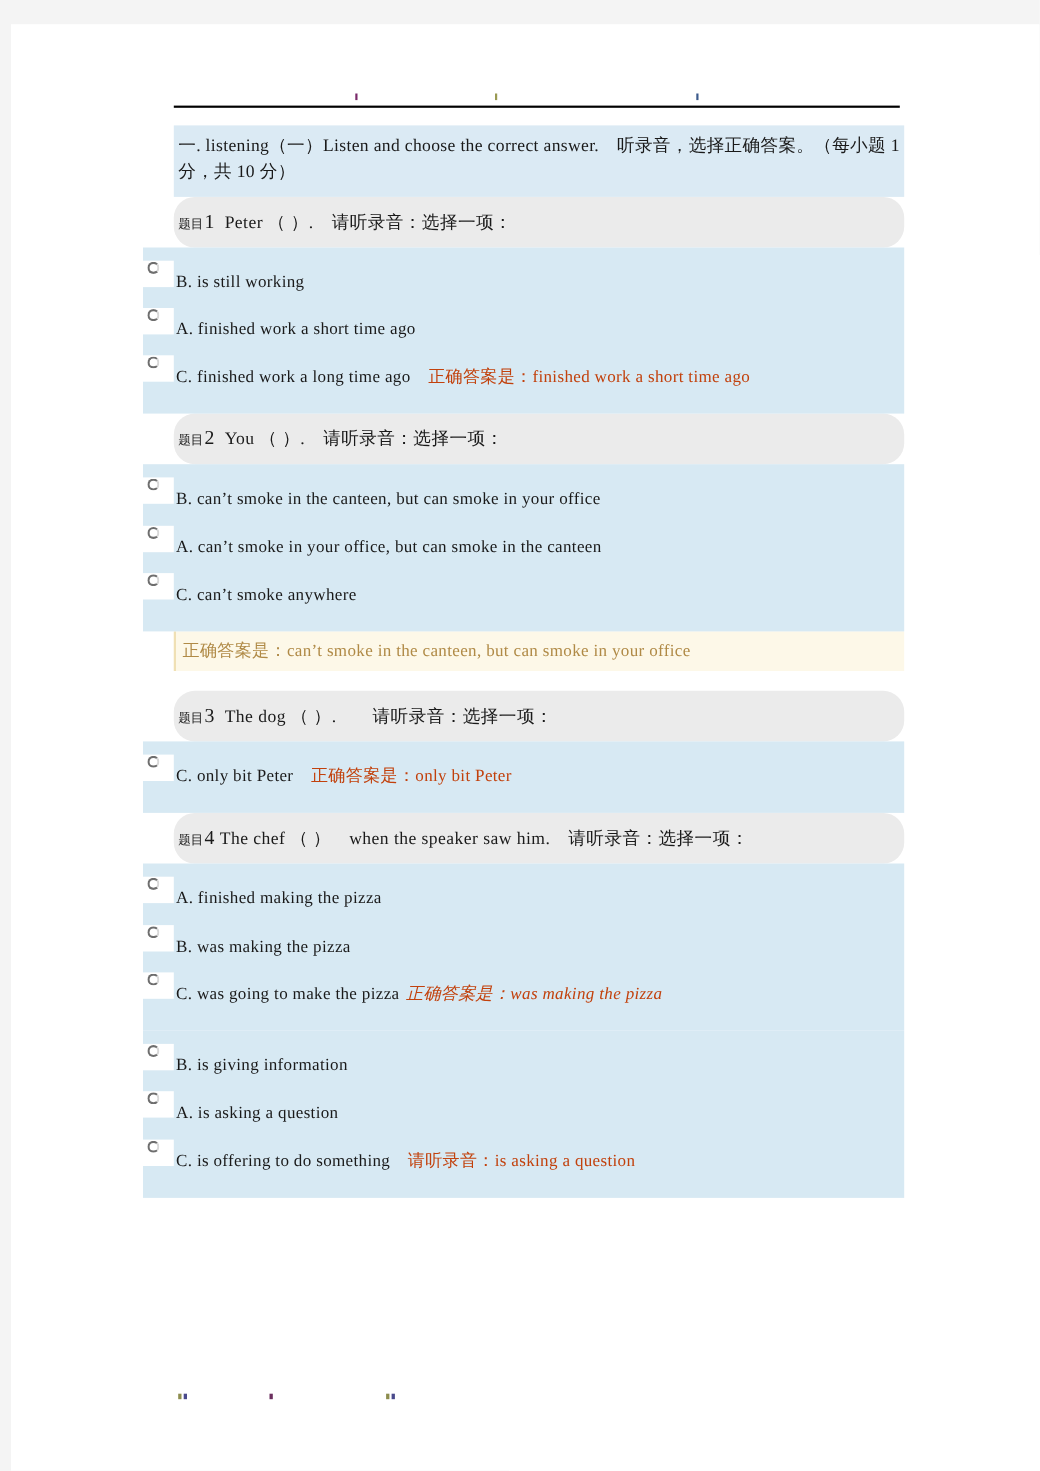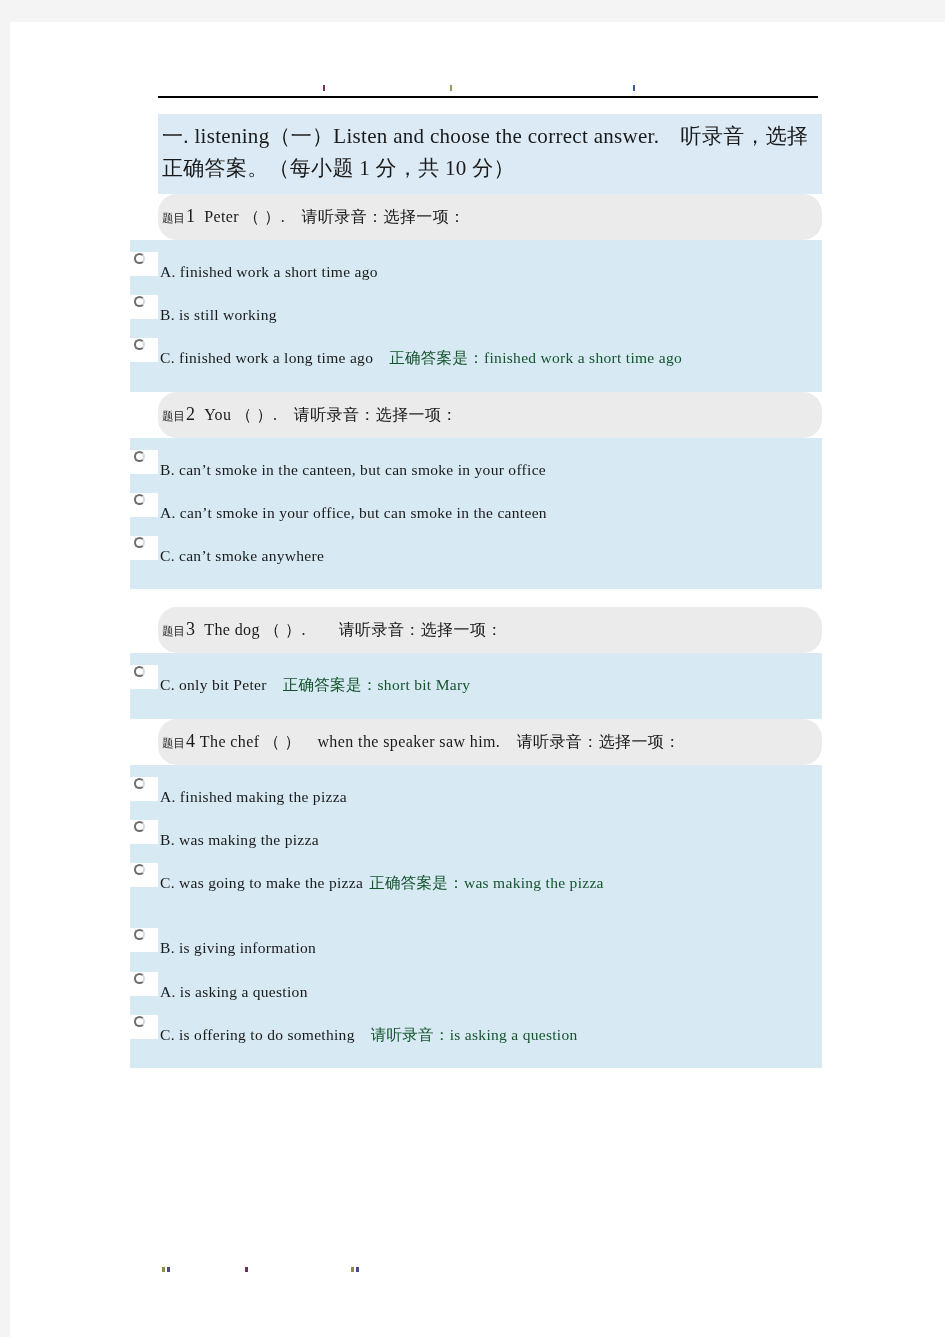--- a/index.html
+++ b/index.html
@@ -56,21 +56,21 @@
   .blocks {
     margin-top: 16px;
   }
   .section-title {
     margin-left: 43px;
     width: 664px;
     background: #dbeaf4;
     padding: 7px 4px 9px 4px;
     box-sizing: border-box;
     color: #1a1a1a;
-    font-size: 21px;
+    font-size: 16px;
     line-height: 1.52;
     letter-spacing: 0.3px;
   }
   .q-header {
     margin-left: 43px;
     width: 664px;
     background: #ebebeb;
     box-sizing: border-box;
     padding: 12px 12px 12px 4px;
     color: #1a1a1a;
@@ -121,27 +121,28 @@
     height: 11px;
     border: 2px solid #6e6e6e;
     border-right-color: #d8d8d8;
     border-radius: 50%;
     box-sizing: border-box;
   }
   .opt-text {
     display: inline;
   }
   .answer-inline {
-    color: #14532d;
+    color: #c2410c;
     padding-left: 16px;
     letter-spacing: 0.3px;
     text-align: center;
   }
   .answer-inline.tight {
     padding-left: 6px;
+    font-style: italic;
   }
   .answer-row {
     margin-left: 43px;
     width: 664px;
     box-sizing: border-box;
     background: #fdf8e8;
     border-left: 2px solid #f0e0b4;
     padding: 7px 2px 8px 6px;
     color: #b08a46;
     font-size: 15.5px;
@@ -188,27 +189,27 @@
       <div class="section-title">一. listening（一）Listen and choose the correct answer.　听录音，选择正确答案。（每小题 1 分，共 10 分）</div>
 
       <div class="q-header">
         <span class="qlabel">题目</span><span class="qnum">1</span>&nbsp;&nbsp;<span>Peter （ ）.　请听录音：选择一项：</span>
       </div>
       <div class="options">
         <div class="option">
           <span class="radio-patch">
               <span class="radio-dot"></span>
             </span>
+          <span class="opt-text">B. is still working</span>
+        </div>
+        <div class="option">
+          <span class="radio-patch">
+              <span class="radio-dot"></span>
+            </span>
           <span class="opt-text">A. finished work a short time ago</span>
-        </div>
-        <div class="option">
-          <span class="radio-patch">
-              <span class="radio-dot"></span>
-            </span>
-          <span class="opt-text">B. is still working</span>
         </div>
         <div class="option">
           <span class="radio-patch">
               <span class="radio-dot"></span>
             </span>
           <span class="opt-text">C. finished work a long time ago</span><span class="answer-inline">正确答案是：finished work a short time ago</span>
         </div>
       </div>
 
       <div class="q-header">
@@ -227,31 +228,32 @@
             </span>
           <span class="opt-text">A. can’t smoke in your office, but can smoke in the canteen</span>
         </div>
         <div class="option">
           <span class="radio-patch">
               <span class="radio-dot"></span>
             </span>
           <span class="opt-text">C. can’t smoke anywhere</span>
         </div>
       </div>
+      <div class="answer-row">正确答案是：can’t smoke in the canteen, but can smoke in your office</div>
       <div class="spacer-md"></div>
 
       <div class="q-header">
         <span class="qlabel">题目</span><span class="qnum">3</span>&nbsp;&nbsp;<span>The dog （ ）.　　请听录音：选择一项：</span>
       </div>
       <div class="options">
         <div class="option">
           <span class="radio-patch">
               <span class="radio-dot"></span>
             </span>
-          <span class="opt-text">C. only bit Peter</span><span class="answer-inline">正确答案是：short bit Mary</span>
+          <span class="opt-text">C. only bit Peter</span><span class="answer-inline">正确答案是：only bit Peter</span>
         </div>
       </div>
 
       <div class="q-header">
         <span class="qlabel">题目</span><span class="qnum">4</span>&nbsp;<span>The chef （ ）　when the speaker saw him.　请听录音：选择一项：</span>
       </div>
       <div class="options">
         <div class="option">
           <span class="radio-patch">
               <span class="radio-dot"></span>

